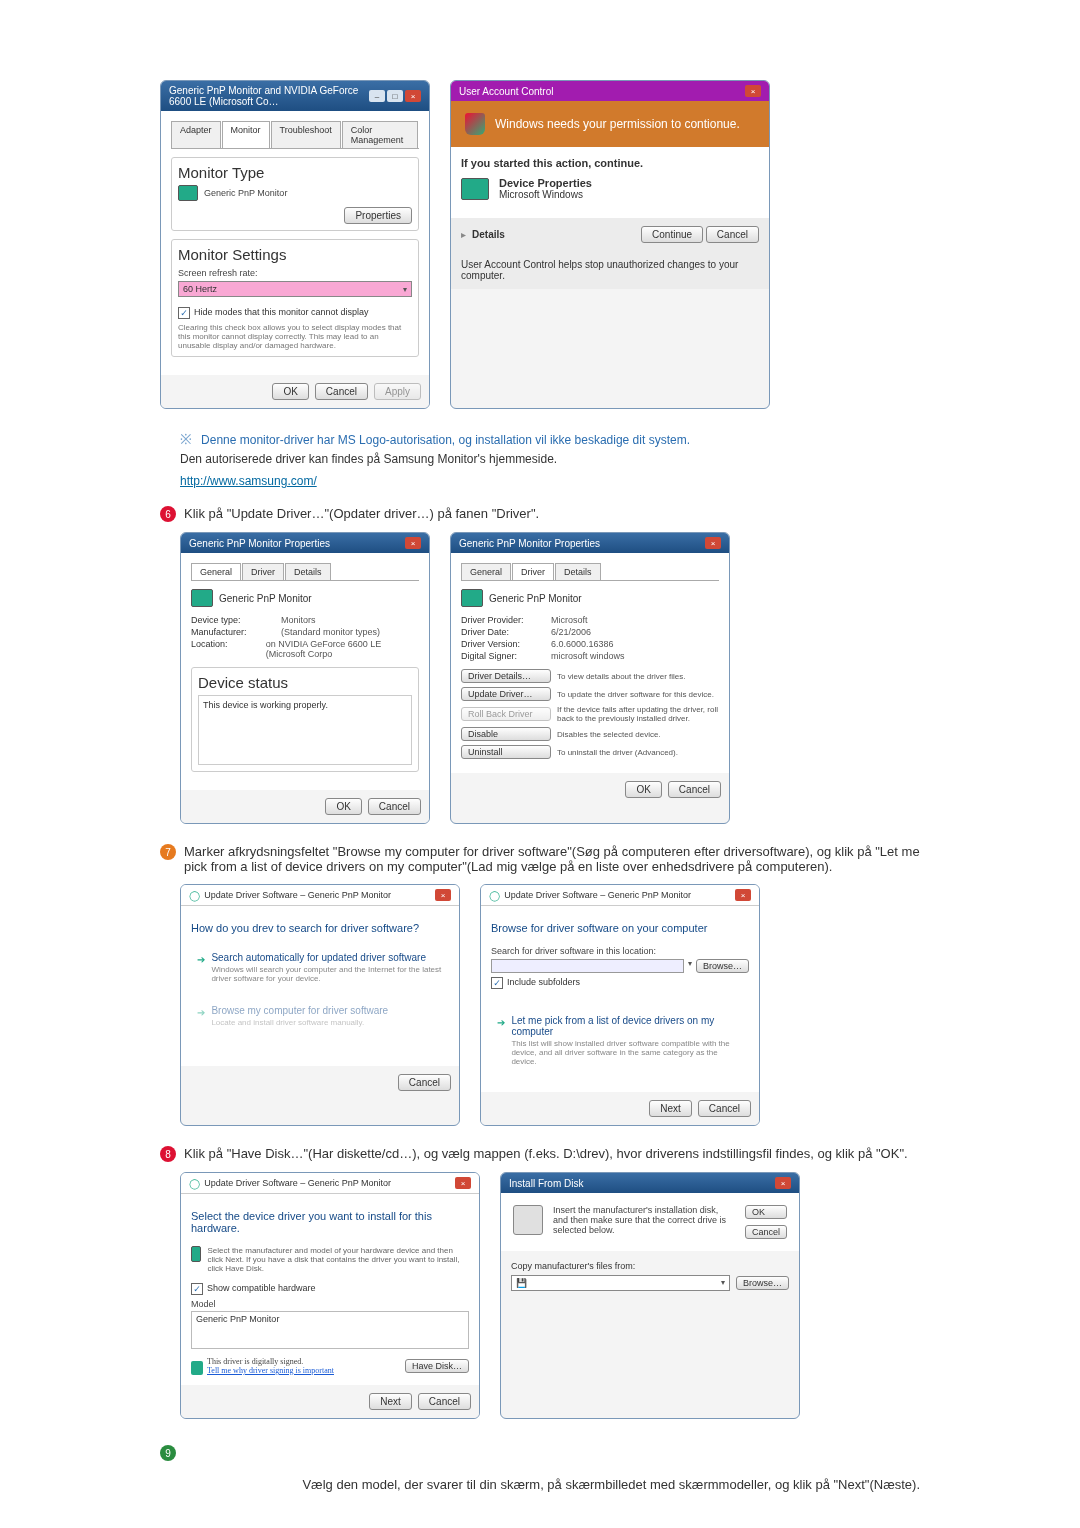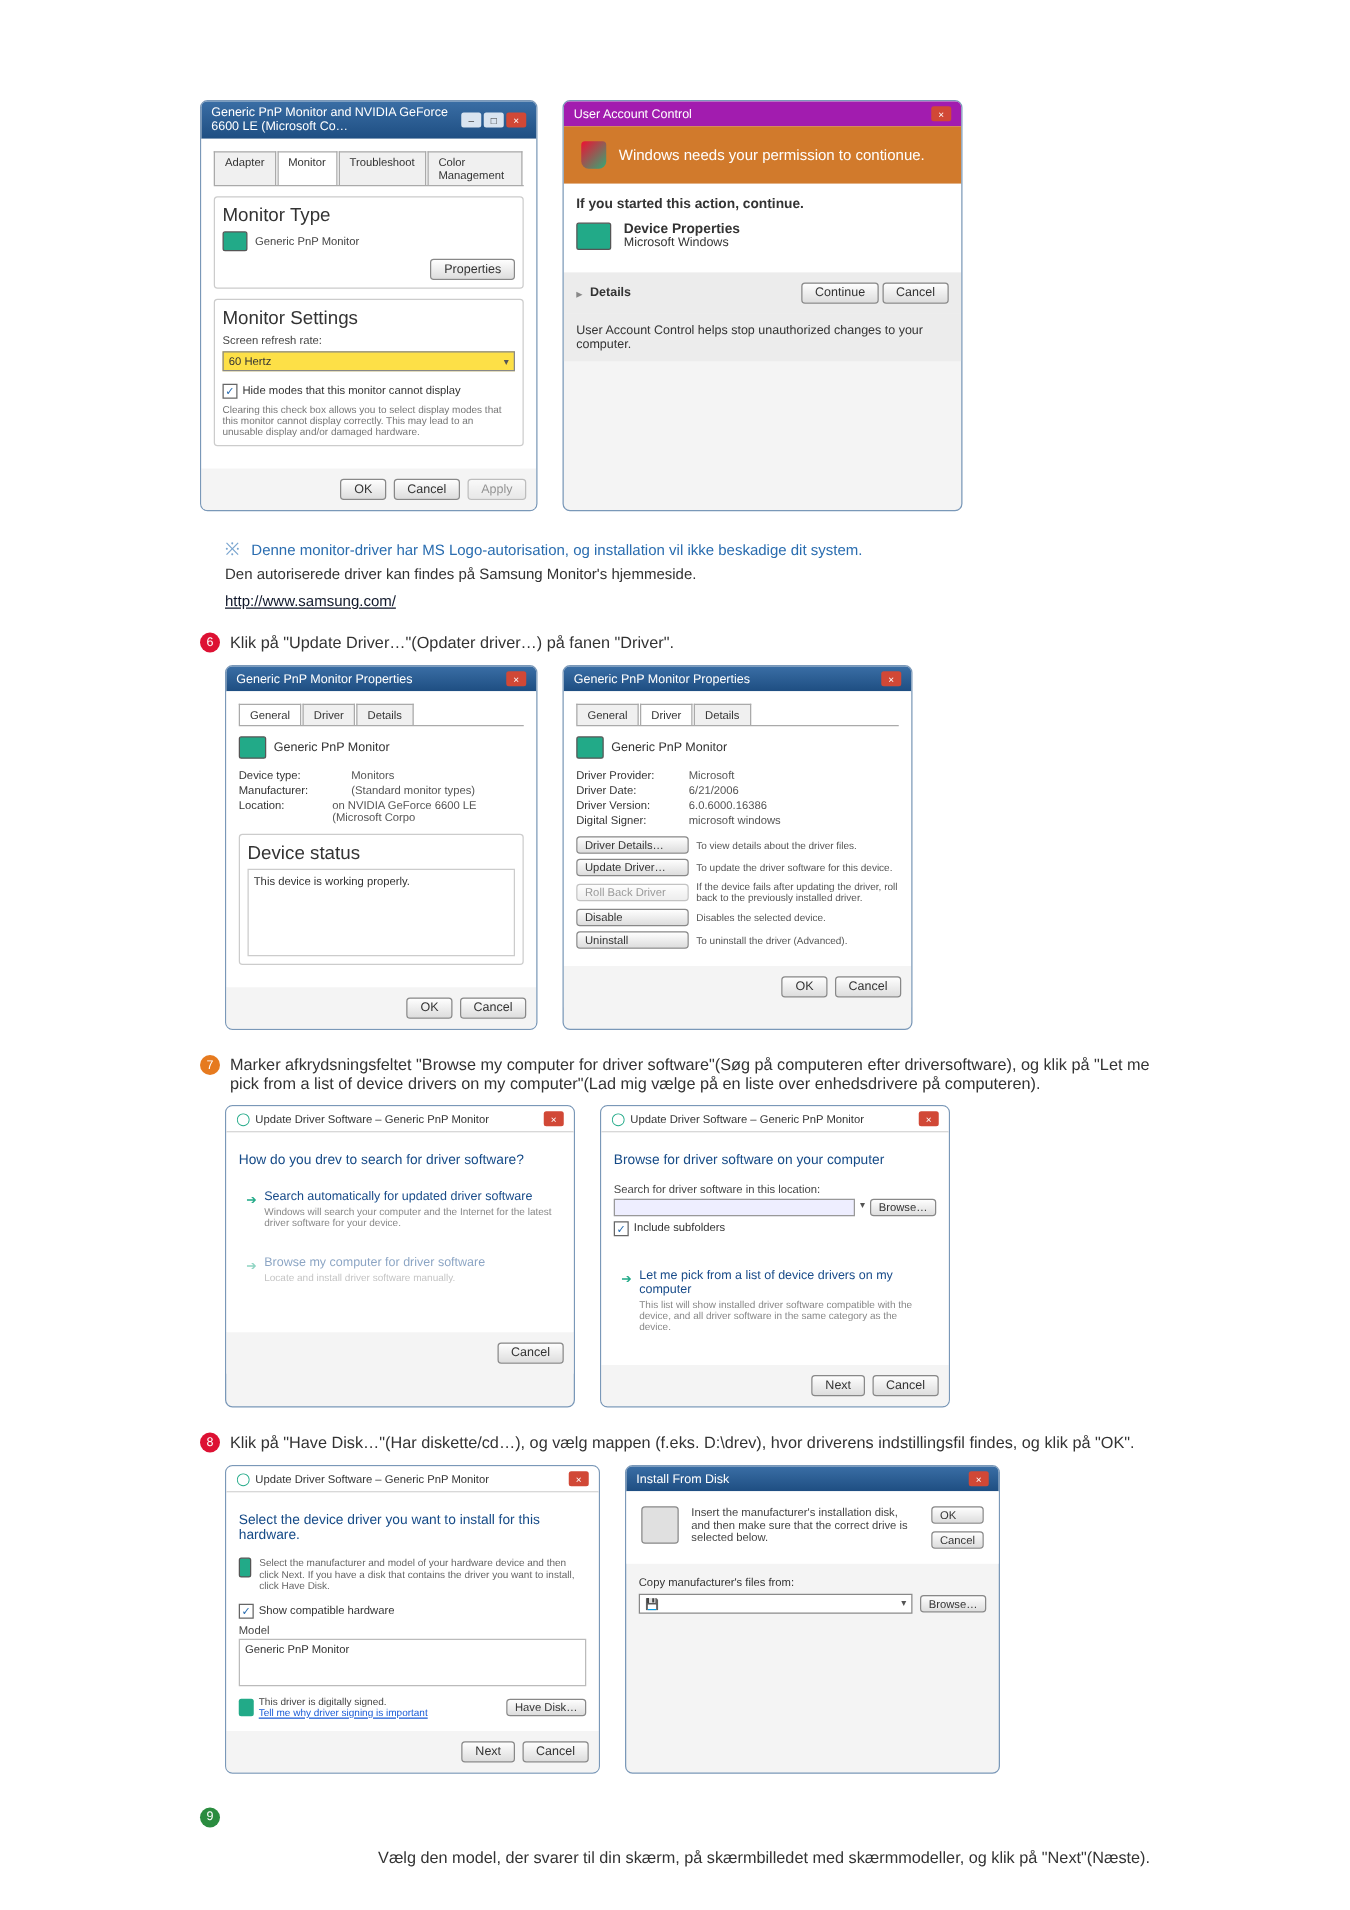--- a/index.html
+++ b/index.html
@@ -54,37 +54,37 @@
     .subtext { font-size: 9px; color: #444; }
     .btn {
       background: linear-gradient(to bottom, #fefefe, #ddd);
       border: 1px solid #888;
       border-radius: 3px;
       padding: 2px 10px;
       font-size: 10px;
       display: inline-block;
     }
     .btn.small { padding: 1px 6px; font-size: 9px; }
-    .select { border: 1px solid #888; padding: 2px 4px; font-size: 9px; background: #fde047; display: flex; justify-content: space-between; align-items: center; width: 160px; }
+    .select { border: 1px solid #888; padding: 2px 4px; font-size: 9px; background: #f9a8d4; display: flex; justify-content: space-between; align-items: center; width: 160px; }
     .chev { font-size: 8px; color: #555; }
     .checkbox-label { display: flex; align-items: flex-start; gap: 4px; font-size: 9px; }
     .checkbox { width: 12px; height: 12px; border: 1px solid #666; display: inline-flex; align-items: center; justify-content: center; font-size: 9px; color: #2a6db0; flex-shrink: 0; }
     .dialog-footer { display: flex; justify-content: flex-end; gap: 6px; padding: 8px; background: #f4f4f4; }
     .uac-titlebar { background: #a21caf; }
     .uac-band { background: #d17a2c; color: #fff; padding: 12px 14px; display: flex; align-items: center; gap: 10px; font-size: 12px; }
     .shield { width: 20px; height: 22px; background: linear-gradient(135deg, #e13, #3a7); border-radius: 3px 3px 6px 6px; }
     .uac-section { background: #fff; padding: 10px; font-size: 11px; }
     .uac-progitem { display: flex; gap: 10px; align-items: center; margin: 8px 0; }
     .monitoricon { width: 28px; height: 22px; background: #2a8; border: 1px solid #555; border-radius: 2px; }
     .uac-details { background: #ececec; padding: 8px 10px; display: flex; justify-content: space-between; align-items: center; }
     .uac-foot { background: #ececec; padding: 8px 10px; font-size: 10px; }
     .note-sym { color: #7aa5cf; font-size: 14px; margin-right: 6px; }
     .note { margin: 12px 0 4px 20px; color: #2a6db0; font-size: 12px; }
     .note .sub { color: #333; display: block; margin-top: 4px; }
-    .link { color: #0f172a; font-size: 12px; text-decoration: underline; margin: 8px 0 18px 20px; display: block; }
+    .link { color: #0369a1; font-size: 12px; text-decoration: underline; margin: 8px 0 18px 20px; display: block; }
     .step { display: flex; align-items: flex-start; gap: 8px; margin: 16px 0 10px 0; font-size: 13px; color: #333; }
     .bullet { width: 16px; height: 16px; border-radius: 50%; color: #fff; font-size: 10px; display: inline-flex; align-items: center; justify-content: center; flex-shrink: 0; }
     .b6 { background: #d13; }
     .b7 { background: #e67a1f; }
     .b8 { background: #d13; }
     .b9 { background: #2a8c3f; }
     .kvrow { display: flex; font-size: 9px; margin: 2px 0; }
     .kvrow .k { width: 90px; color: #333; }
     .kvrow .v { color: #555; }
     .btnrow { display: flex; gap: 6px; margin: 4px 0; align-items: center; }
@@ -409,21 +409,21 @@
       </div>
       <div class="checkbox-label" style="margin-top:10px;">
         <span class="checkbox">✓</span>
         <span>Show compatible hardware</span>
       </div>
       <div class="subtext" style="margin-top:4px;">Model</div>
       <div class="devicelist">
         <div>Generic PnP Monitor</div>
       </div>
       <div style="display:flex;justify-content:space-between;align-items:center;margin-top:8px;">
-        <div style="display:flex;align-items:center;gap:4px;">
+        <div style="display:flex;align-items:flex-end;gap:4px;font-family:Liberation Serif, serif;">
           <span style="width:12px;height:14px;background:#2a8;border-radius:2px;display:inline-block;"></span>
           <div>
             <div class="subtext" style="font-size:8px;">This driver is digitally signed.</div>
             <div style="font-size:8px;color:#1a5bd6;text-decoration:underline;">Tell me why driver signing is important</div>
           </div>
         </div>
         <span class="btn small">Have Disk…</span>
       </div>
     </div>
     <div class="dialog-footer">

